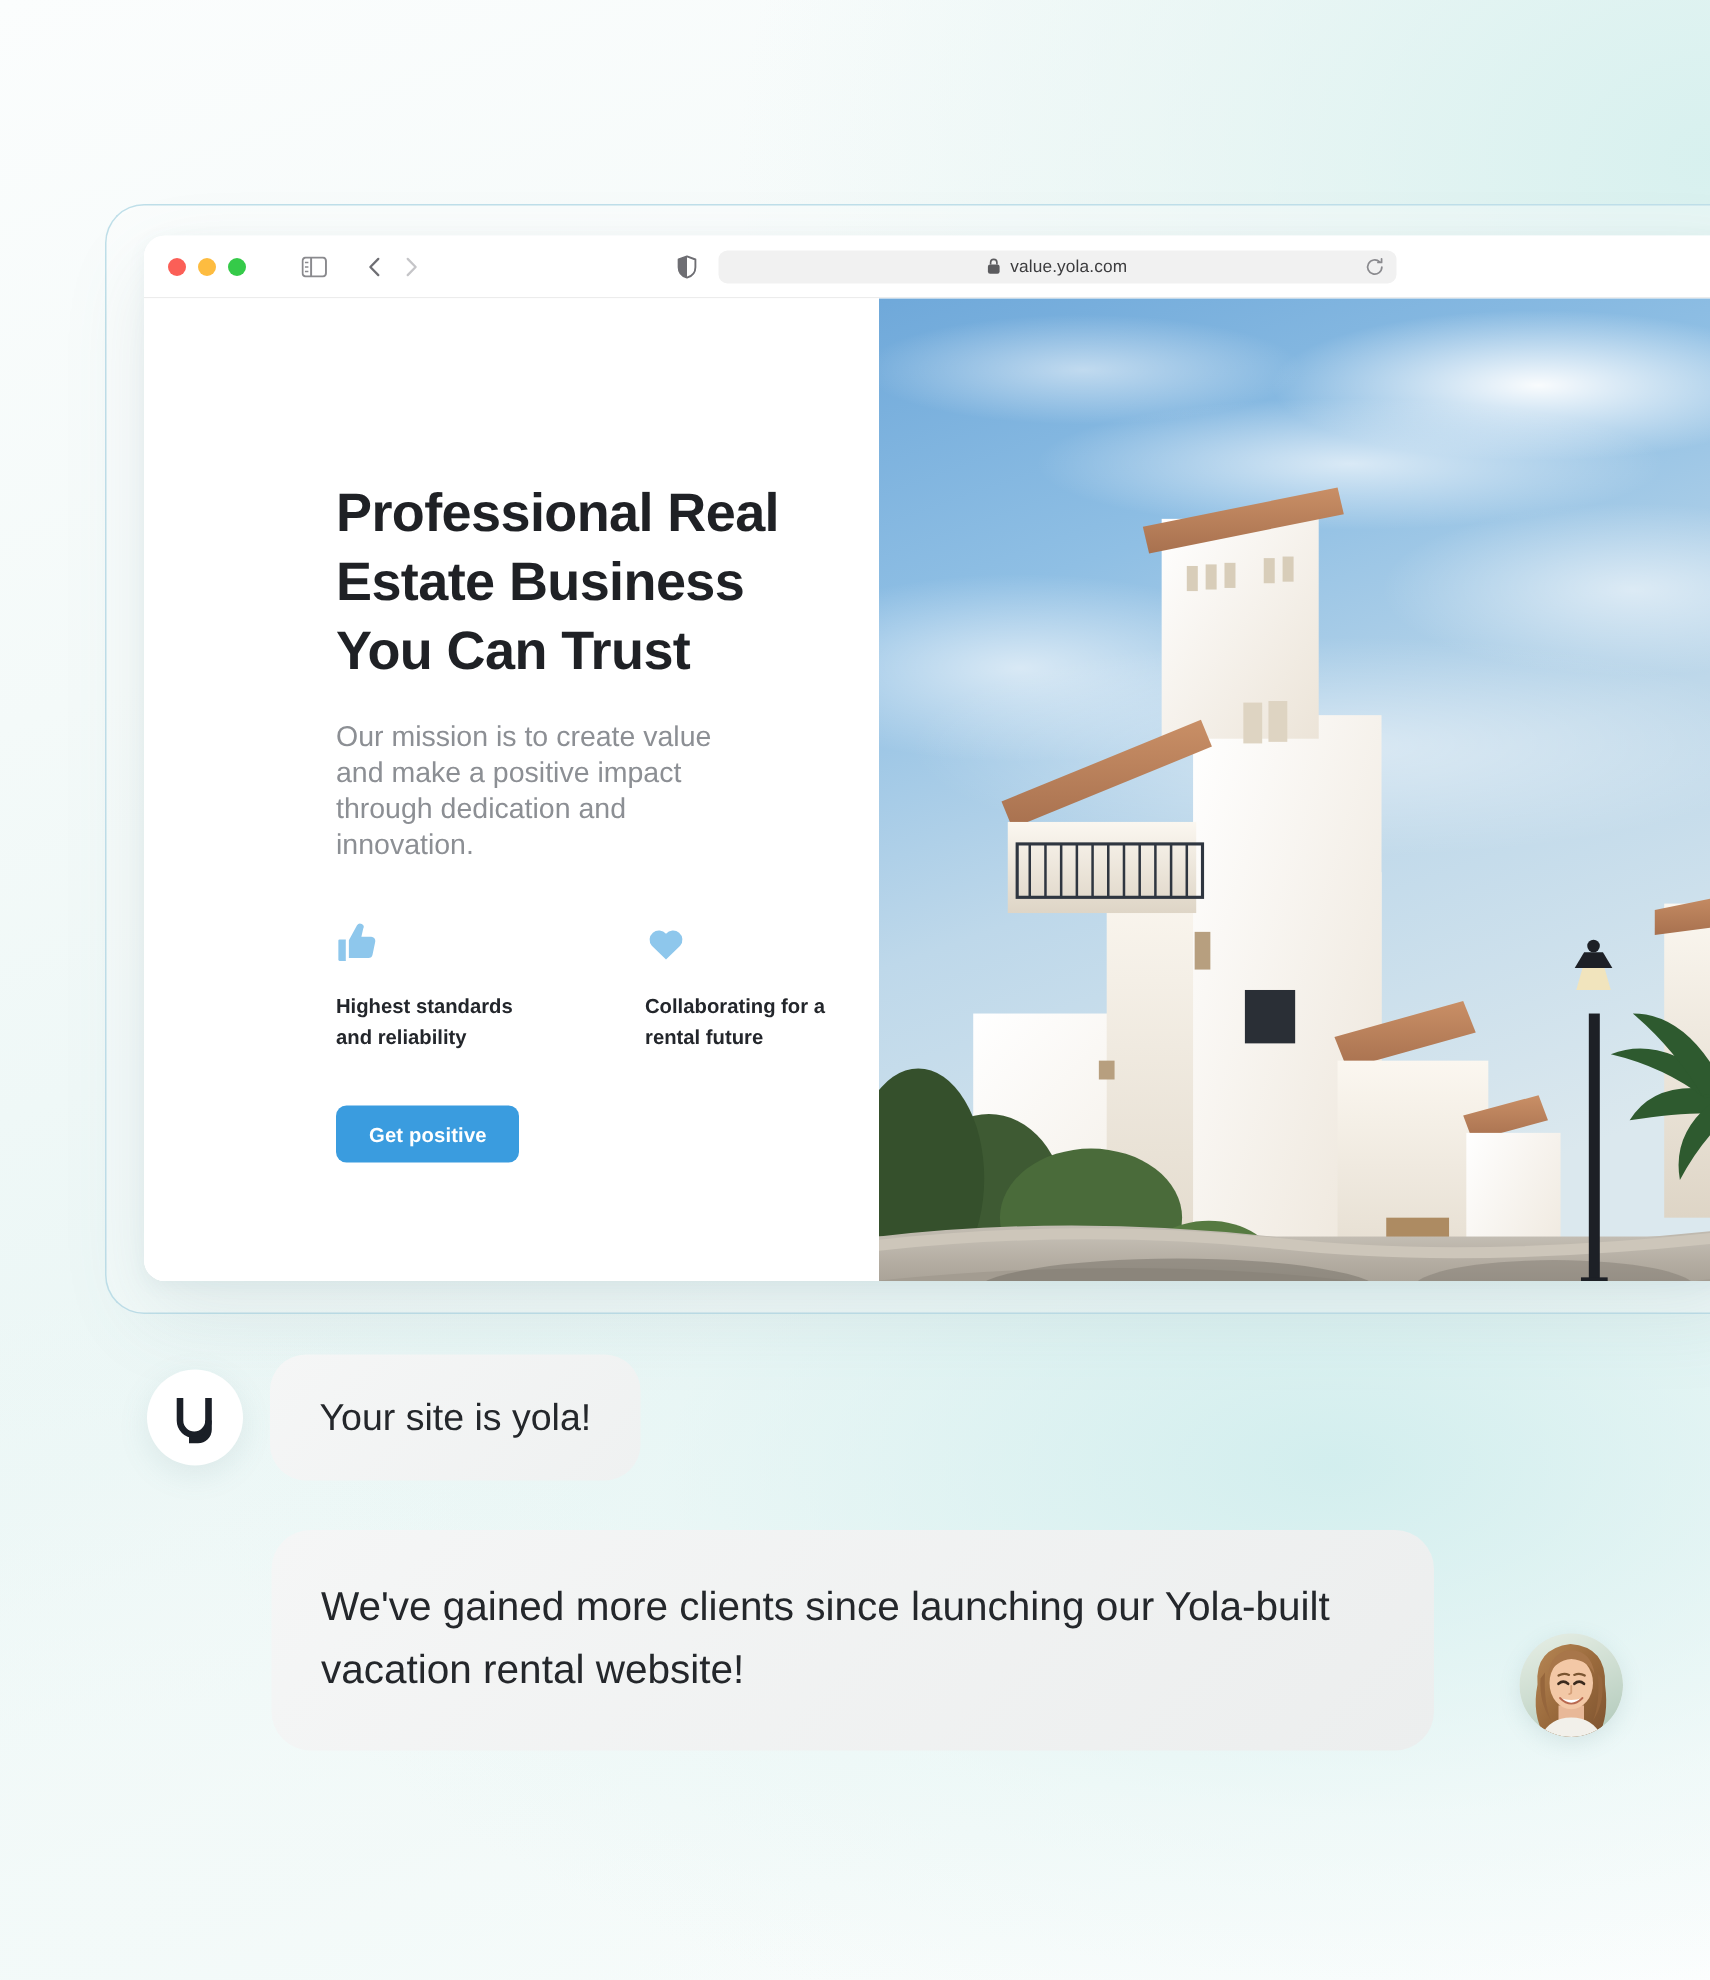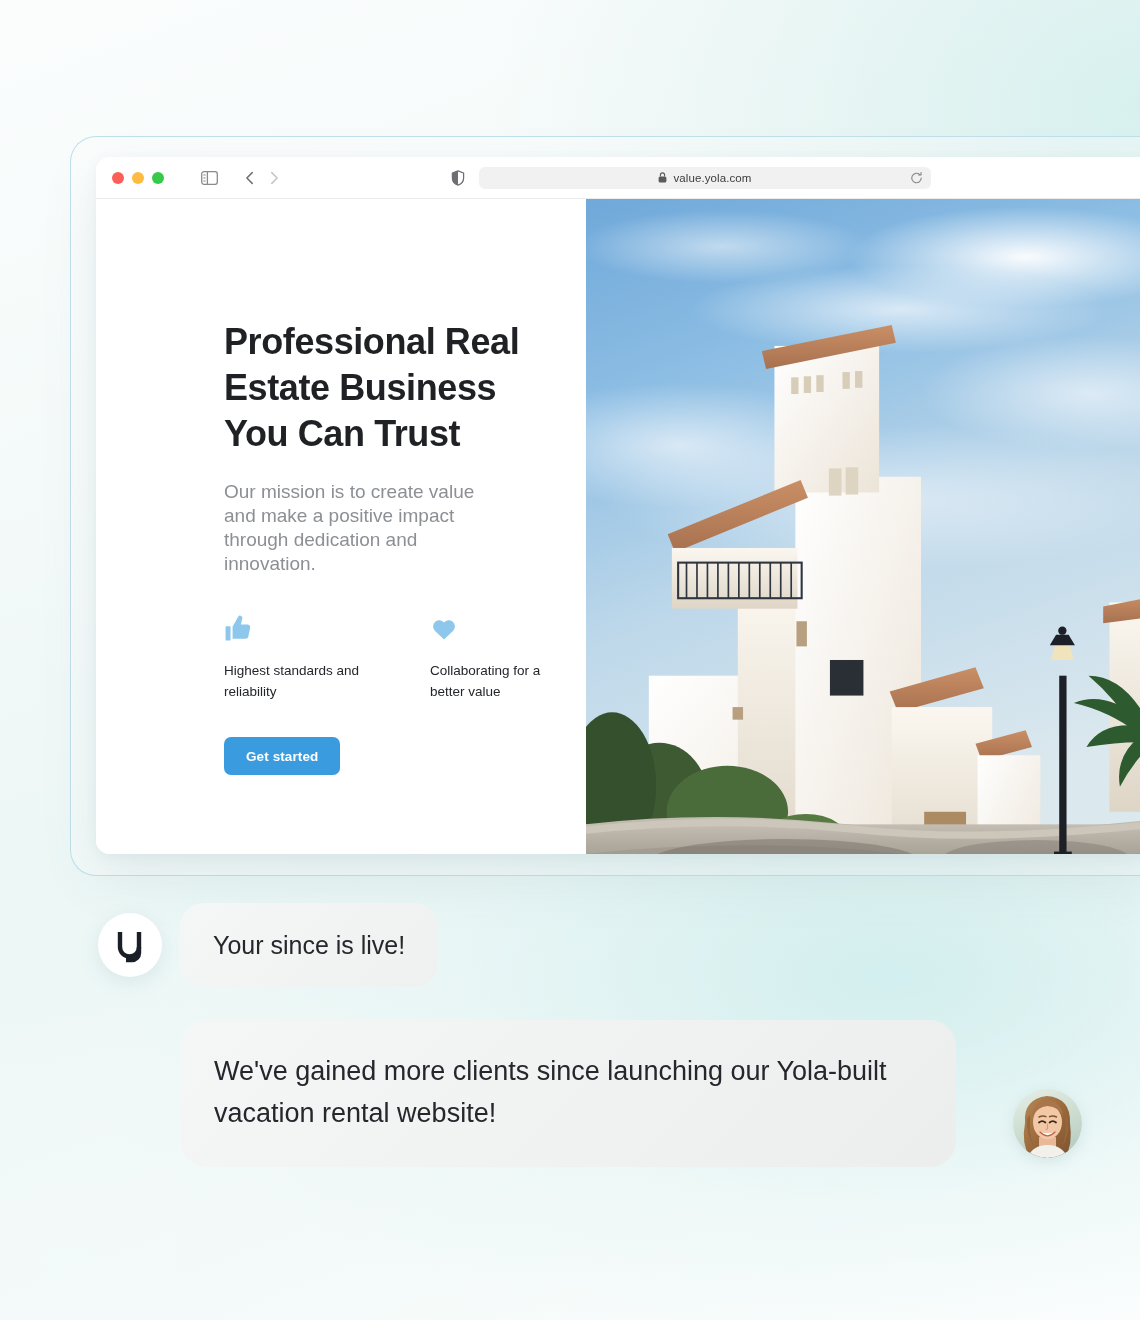--- a/index.html
+++ b/index.html
@@ -139,21 +139,21 @@
     margin-top: 35px;
     display: flex;
     gap: 66px;
   }
   .feature { width: 140px; }
   .feature-icon { color: #8ec7ec; height: 32px; display: flex; align-items: flex-end; }
   .feature-label {
     margin-top: 17px;
     font-size: 13.5px;
     line-height: 21px;
-    font-weight: 400;
+    font-weight: 700;
     color: #23262b;
   }
 
   .cta {
     margin-top: 35px;
     display: inline-block;
     background: #3a9cdf;
     color: #fff;
     border: none;
     border-radius: 7px;
@@ -319,26 +319,26 @@
             </div>
             <div class="feature-label">Highest standards and reliability</div>
           </div>
 
           <div class="feature">
             <div class="feature-icon">
               <svg width="28" height="28" viewBox="0 0 24 24" fill="currentColor">
                 <path d="M12 21.1 3.9 13.3A5.3 5.3 0 0 1 12 6.4a5.3 5.3 0 0 1 8.1 6.9L12 21.1Z"></path>
               </svg>
             </div>
-            <div class="feature-label">Collaborating for a better value</div>
+            <div class="feature-label">Collaborating for a rental future</div>
           </div>
 
         </div>
 
-        <button class="cta">Get started</button>
+        <button class="cta">Get positive</button>
       </div>
 
       <div class="hero-photo">
         <svg viewBox="0 0 554 655" preserveAspectRatio="xMidYMid slice">
           <defs>
             <linearGradient id="sky" x1="0" y1="0" x2="0.3" y2="1">
               <stop offset="0%" stop-color="#6da7d9"></stop>
               <stop offset="32%" stop-color="#8fbfe4"></stop>
               <stop offset="62%" stop-color="#bed8ea"></stop>
               <stop offset="100%" stop-color="#dbe8ee"></stop>
@@ -458,21 +458,21 @@
     </div>
   </div>
 
   <div class="chat-row-1">
     <div class="yola-badge">
       <svg width="30" height="38" viewBox="0 0 30 38">
         <path d="M5 6 v15 a9.5 9.5 0 0 0 19 0 V6" stroke="#1a1f27" stroke-width="4.4" fill="none" stroke-linecap="butt"></path>
         <path d="M24 21 v6 a7 7 0 0 1 -7 7 h-6" stroke="#1a1f27" stroke-width="4.4" fill="none" stroke-linecap="butt"></path>
       </svg>
     </div>
-    <div class="bubble bubble-1">Your since is live!</div>
+    <div class="bubble bubble-1">Your site is yola!</div>
   </div>
 
   <div class="chat-row-2">
     <div class="bubble bubble-2">We've gained more clients since launching our Yola-built vacation rental website!</div>
     <div class="avatar">
       <svg viewBox="0 0 69 69">
         <defs>
           <linearGradient id="bgav" x1="0" y1="0" x2="0.4" y2="1">
             <stop offset="0%" stop-color="#e7efe6"></stop>
             <stop offset="55%" stop-color="#cfded2"></stop>

